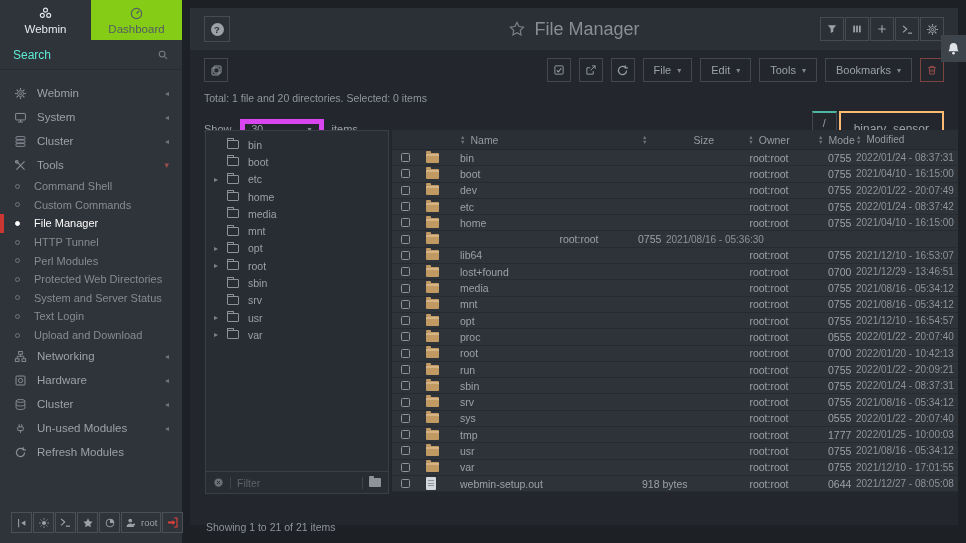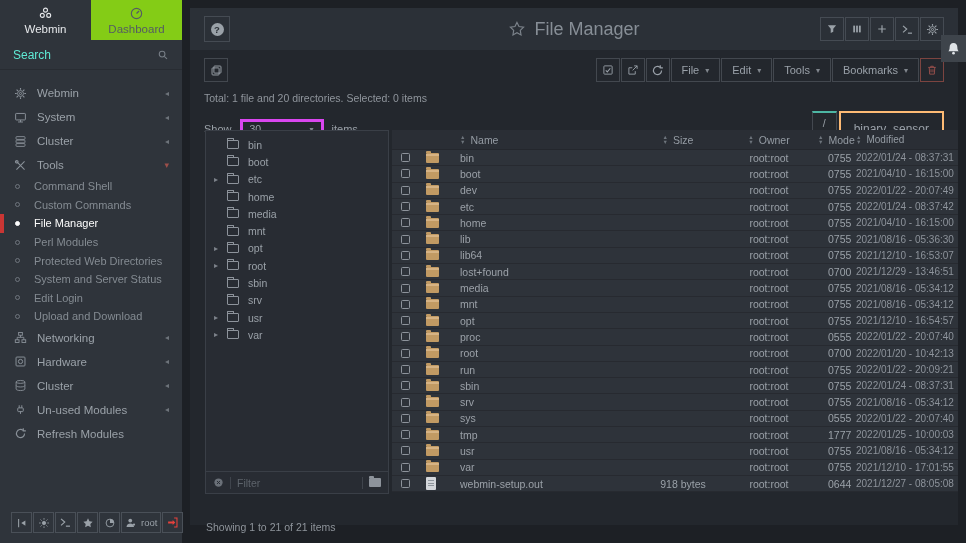--- a/index.html
+++ b/index.html
@@ -50,31 +50,31 @@
   .qm { width:13px; height:13px; border-radius:50%; background:#9aa1a8; color:#2b3037;
         font-size:9.5px; font-weight:bold; display:flex; align-items:center; justify-content:center; }
   .title { position:absolute; left:50%; top:50%; transform:translate(-50%,-50%);
            display:flex; align-items:center; gap:9px; color:#878e96; font-size:18px; }
   .title .staro { color:#7b828a; display:flex; }
   .top-right { margin-left:auto; margin-right:14px; display:flex; gap:1px; }
   .tbtn { width:24px; height:24px; border:1px solid #454b53; display:flex; align-items:center;
           justify-content:center; color:#9aa1a8; cursor:pointer; background:transparent; }
 
   .toolbar-row { margin-top:6px; height:28px; display:flex; align-items:center; padding:0 14px; }
-  .tb-right { margin-left:auto; display:flex; gap:1px; align-items:center; }
+  .tb-right { margin-left:auto; display:flex; gap:8px; align-items:center; }
   .ibtn { width:24px; height:24px; border:1px solid #43484f; display:flex; align-items:center;
           justify-content:center; color:#9aa1a9; cursor:pointer; }
   .menu-btn { height:24px; border:1px solid #43484f; padding:0 10px; font-size:11px; color:#9aa1a9;
               display:flex; align-items:center; gap:6px; cursor:pointer; }
   .menu-btn .caret { font-size:8px; color:#80868d; }
   .ibtn.trash { border-color:#7c4440; color:#a85550; }
 
   .total-line { margin:8px 14px 0; font-size:10.5px; color:#8f959c; }
   .show-row { margin:7px 14px 0; display:flex; align-items:center; font-size:11px; color:#9aa1a8; }
-  .show-select { width:84px; height:20px; border:3px solid #d946ef; margin:0 8px; padding:0 7px;
+  .show-select { width:84px; height:20px; border:5px solid #d946ef; margin:0 8px; padding:0 7px;
                  display:flex; align-items:center; font-size:10.5px; cursor:pointer; }
   .show-select .caret { margin-left:auto; font-size:8px; color:#80868d; }
   .path-group { margin-left:auto; display:flex; gap:2px; }
   .root-btn { width:25px; height:22px; border:1px solid #43484f; border-top:2px solid #4db6a3;
               background:#24282d; color:#9aa1a8; font-size:10.5px; display:flex; align-items:center;
               justify-content:center; cursor:pointer; }
   .dir-btn { height:22px; border:2px solid #fdba74; padding:16px 13px; color:#9aa1a9; font-size:12px;
              display:flex; align-items:center; cursor:pointer; }
 
   
@@ -96,21 +96,21 @@
                       background:#8d939b; border-radius:1px 1px 0 0; }
 
   
   .table-panel { position:absolute; left:202px; top:122px; width:566px; height:364px; font-size:10.5px; }
   .thead { display:flex; height:20px; align-items:center; background:#2a2e35; color:#959ca4;
            border-bottom:1px solid #24272d; }
   .hcell, .cell { display:flex; align-items:center; height:100%; }
   .c-check { width:26px; justify-content:center; }
   .c-icon { width:34px; padding-left:8px; }
   .c-name { flex:1; padding-left:8px; }
-  .c-size { width:90px; justify-content:center; padding-right:8px; }
+  .c-size { width:90px; justify-content:space-between; padding-right:8px; }
   .hcell.c-size { padding-right:18px; }
   .c-owner { width:74px; justify-content:center; }
   .c-mode { width:50px; justify-content:flex-start; padding-left:22px; }
   .hcell.c-mode { padding-left:12px; }
   .c-modified { width:102px; justify-content:flex-start; font-size:10px; }
   .sort { display:flex; flex-direction:column; align-items:center; margin-right:5px; color:#6e757d; }
   .sort i { font-style:normal; font-size:5.5px; line-height:4.5px; }
   .trow { display:flex; height:16.3px; align-items:center; background:#2e333a;
           border-bottom:1px solid #272a30; cursor:pointer; }
   .trow .c-name { color:#9ba1a8; }
@@ -223,33 +223,37 @@
         <div class="subitem">
           <span class="bullet"></span>
           <span class="slabel">Custom Commands</span>
         </div>
         <div class="subitem active">
           <span class="bullet"></span>
           <span class="slabel">File Manager</span>
         </div>
         <div class="subitem">
           <span class="bullet"></span>
+          <span class="slabel">HTTP Tunnel</span>
+        </div>
+        <div class="subitem">
+          <span class="bullet"></span>
           <span class="slabel">Perl Modules</span>
         </div>
         <div class="subitem">
           <span class="bullet"></span>
           <span class="slabel">Protected Web Directories</span>
         </div>
         <div class="subitem">
           <span class="bullet"></span>
           <span class="slabel">System and Server Status</span>
         </div>
         <div class="subitem">
           <span class="bullet"></span>
-          <span class="slabel">Edit Login</span>
+          <span class="slabel">Text Login</span>
         </div>
         <div class="subitem">
           <span class="bullet"></span>
           <span class="slabel">Upload and Download</span>
         </div>
         <div class="cat">
           <span class="svgicon cicon">
             <svg width="13" height="13" viewBox="0 0 16 16" fill="none" stroke="currentColor" stroke-width="1.1">
               <rect x="5.7" y="1.8" width="4.6" height="3.4"></rect>
               <rect x="1.6" y="10.8" width="4.6" height="3.4"></rect>
@@ -686,21 +690,20 @@
             <span class="cell c-mode">0755</span>
             <span class="cell c-modified">2021/04/10 - 16:15:00</span>
           </div>
           <div class="trow">
             <span class="cell c-check">
               <span class="cb"></span>
             </span>
             <span class="cell c-icon">
               <span class="folder-f"></span>
             </span>
-            <span class="cell c-name">lib</span>
             <span class="cell c-size"></span>
             <span class="cell c-owner">root:root</span>
             <span class="cell c-mode">0755</span>
             <span class="cell c-modified">2021/08/16 - 05:36:30</span>
           </div>
           <div class="trow">
             <span class="cell c-check">
               <span class="cb"></span>
             </span>
             <span class="cell c-icon">

